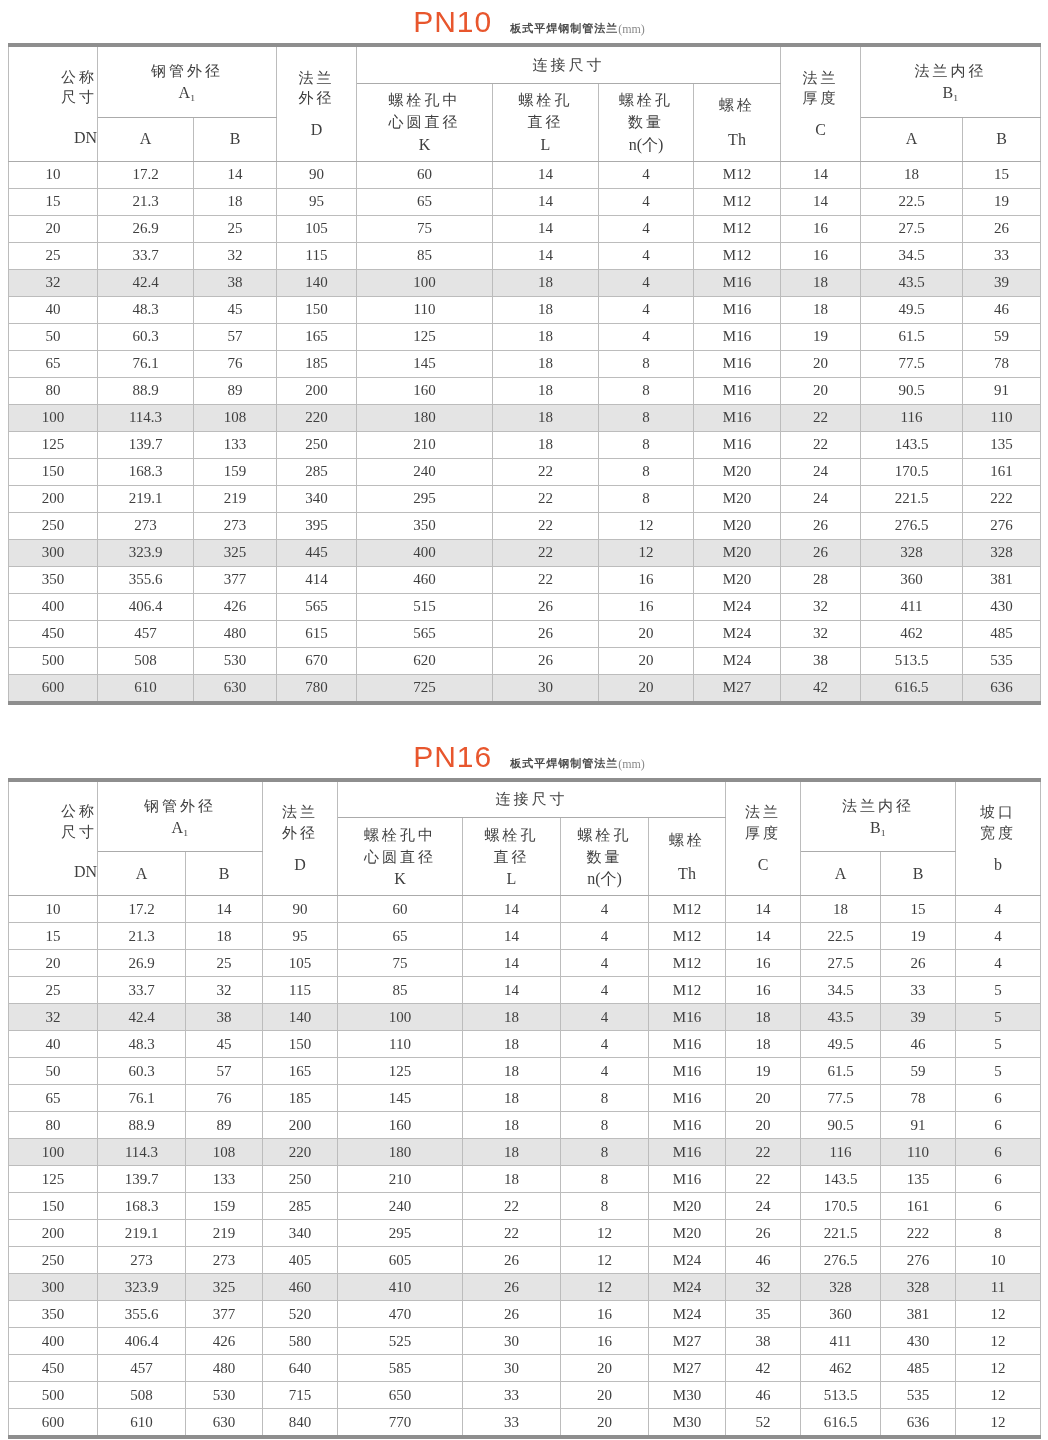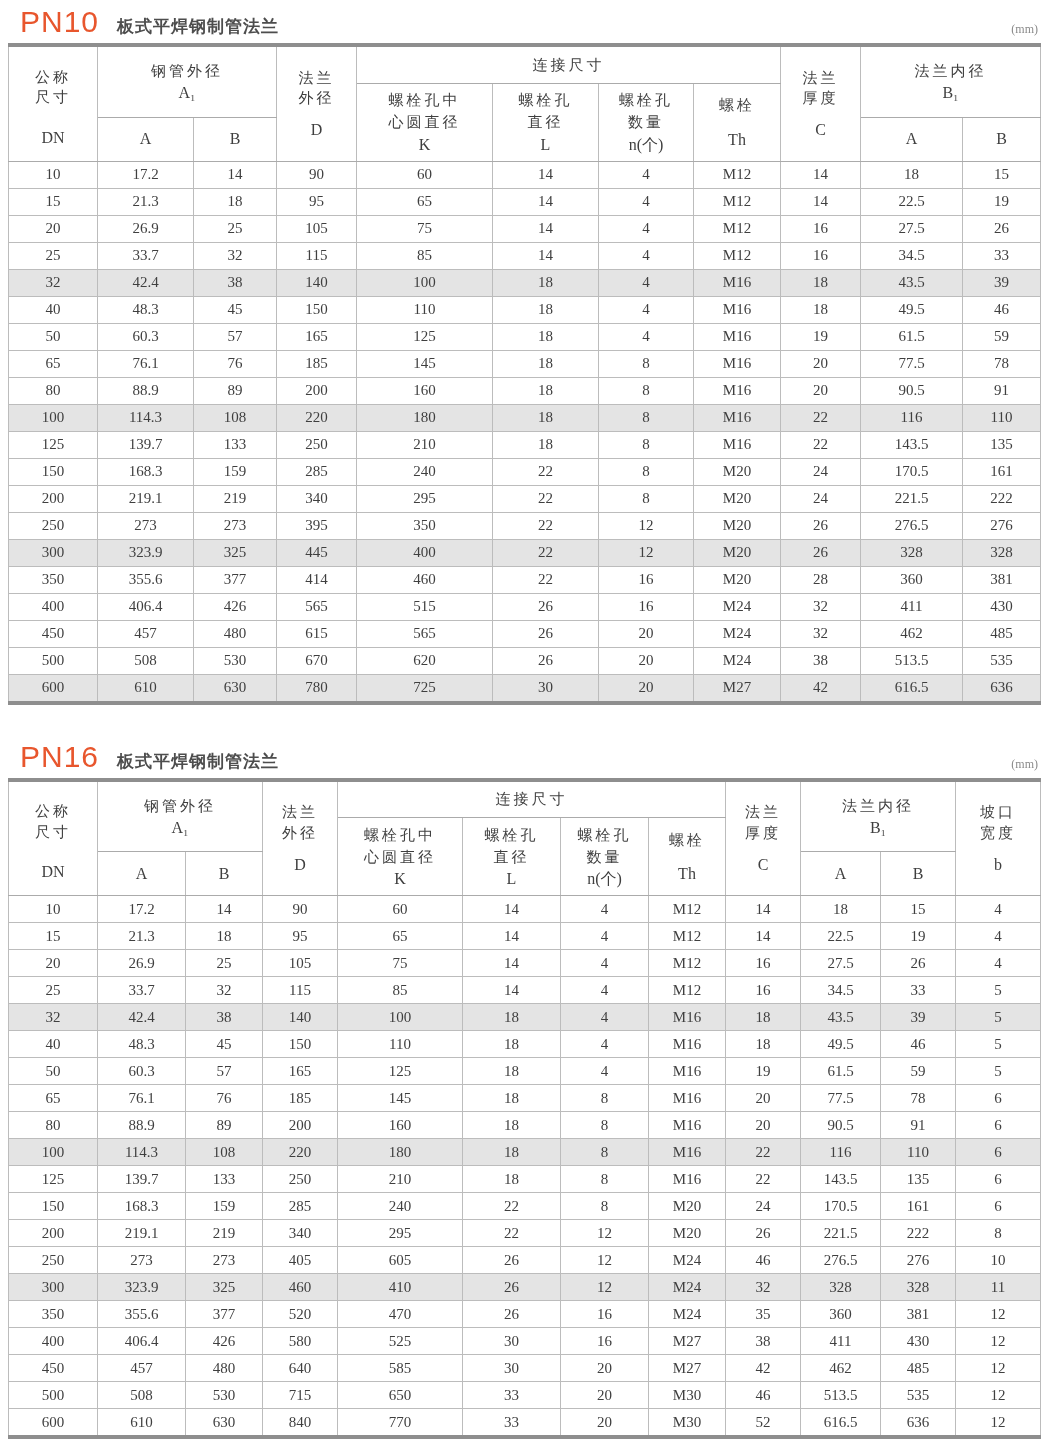--- a/index.html
+++ b/index.html
@@ -1,31 +1,31 @@
 <!DOCTYPE html>
 <html><head>
 <meta charset="utf-8">
 <style>
   html,body{margin:0;padding:0;background:#ffffff;}
   .page{
     width:1048px;height:1440px;overflow:hidden;background:#ffffff;
     font-family:"Liberation Serif", serif;color:#3f3f3f;position:relative;
   }
   .title-row{
-    display:flex;align-items:flex-end;justify-content:space-between;
+    display:flex;align-items:flex-end;justify-content:center;
     padding:6px 10px 5px 20px;
   }
   .sec2 .title-row{padding-top:36px;}
   .title-left{display:flex;align-items:baseline;gap:18px;}
   .pn-title{
     font-family:"Liberation Sans", sans-serif;font-size:30px;line-height:32px;
     color:#e8562d;letter-spacing:1px;
   }
   .pn-subtitle{
-    font-family:"Liberation Sans", sans-serif;font-size:17px;color:#4d4d4d;
+    font-family:"Liberation Sans", sans-serif;font-size:11px;color:#4d4d4d;
     letter-spacing:1px;font-weight:bold;
   }
   .unit-label{
     font-family:Liberation Serif, serif;font-size:12px;color:#8a8a8a;
     padding-bottom:1px;
   }
   table{
     border-collapse:collapse;table-layout:fixed;width:1032px;margin:0 8px;
     border-top:4px solid #8e8e8e;border-bottom:4px solid #8e8e8e;
   }
@@ -36,21 +36,21 @@
   thead th{border-bottom-color:#ababab;}
   td{font-size:15px;height:26px;}
   tr.hl td{background:#e4e4e4;}
   tr.h1{height:38px;}
   tr.h2{height:34px;}
   tr.h3{height:44px;}
   .cjk{font-size:15px;letter-spacing:3px;line-height:1.35;display:block;}
   .sym{font-size:16px;letter-spacing:0;line-height:1.2;display:block;}
   .vcenter{display:flex;flex-direction:column;align-items:center;justify-content:center;gap:2px;}
   .dn-stack{
-    height:102px;display:flex;flex-direction:column;align-items:center;
+    height:102px;display:flex;flex-direction:column;align-items:flex-end;
     justify-content:space-between;padding:14px 0 8px;box-sizing:border-box;
   }
   .gap8{gap:12px;}
   .gap14{gap:14px;}
 </style>
 </head>
 <body>
 
 <div class="page">
 

